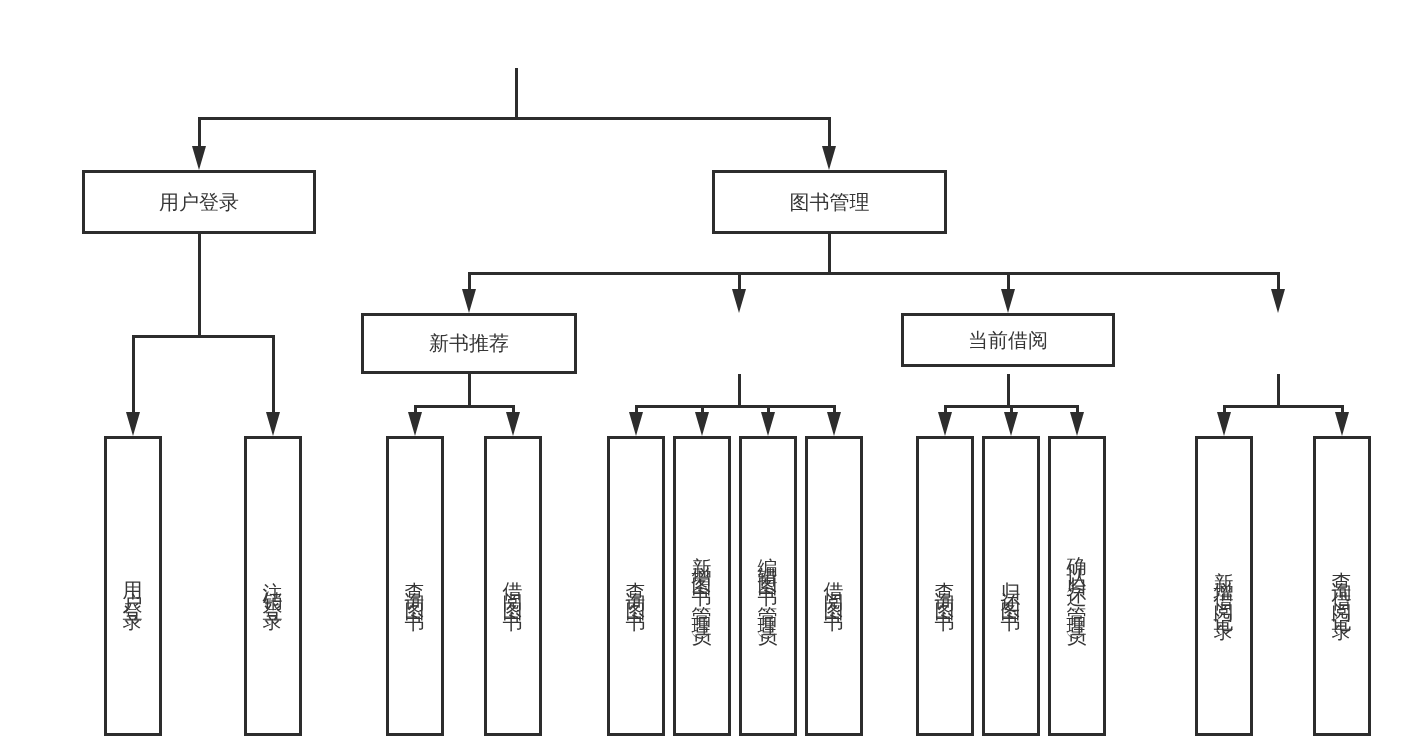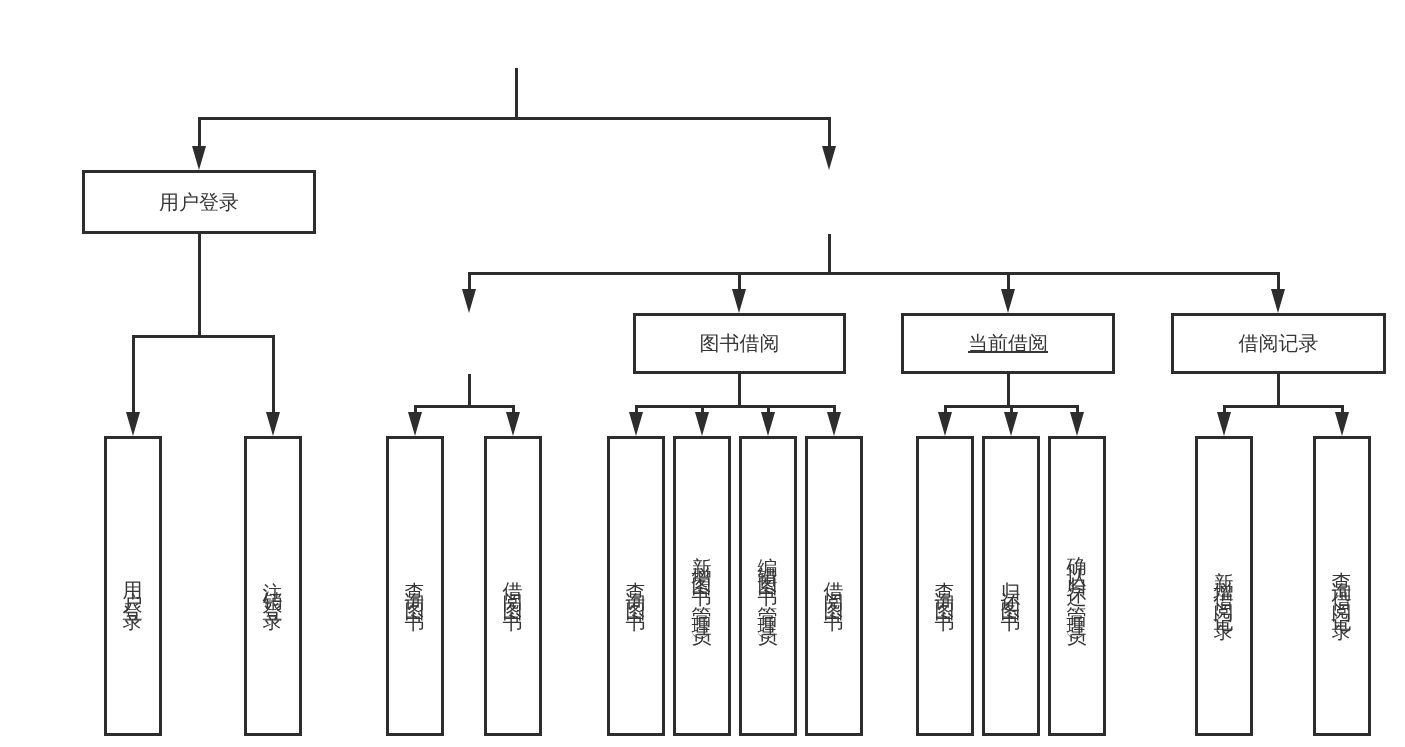--- a/index.html
+++ b/index.html
@@ -50,21 +50,21 @@
     color: #b4b4b8;
     letter-spacing: 1px;
   }
 
   
   #n-root          { left: 12px;   top: 12px;  width: 1008px; height: 57px; }
   #n-user-login    { left: 82px;   top: 170px; width: 234px;  height: 64px; }
   #n-book-mgmt     { left: 712px;  top: 170px; width: 235px;  height: 64px; }
   #n-new-book-rec  { left: 361px;  top: 313px; width: 216px;  height: 61px; }
   #n-book-borrow   { left: 633px;  top: 313px; width: 213px;  height: 61px; }
-  #n-current-borrow{ left: 901px;  top: 313px; width: 214px;  height: 61px; text-decoration: underline; }
+  #n-current-borrow{ left: 901px;  top: 313px; width: 214px;  height: 54px; }
   #n-borrow-records{ left: 1171px; top: 313px; width: 215px;  height: 61px; }
   .leaf { top: 436px; width: 58px; height: 300px; }
   #n-g1a { left: 104px; }  #n-g1b { left: 244px; }
   #n-g2a { left: 386px; }  #n-g2b { left: 484px; }
   #n-g3a { left: 607px; }  #n-g3b { left: 673px; }
   #n-g3c { left: 739px; }  #n-g3d { left: 805px; }
   #n-g4a { left: 916px; }  #n-g4b { left: 982px; }
   #n-g4c { left: 1048px; }
   #n-g5a { left: 1195px; } #n-g5b { left: 1313px; }
 </style>
@@ -129,29 +129,29 @@
   <div class="hline" style="left:1223px; top:405px; width:121px;"></div>
   <div class="vline" style="left:1223px; top:405px; height:12px;"></div>
   <div class="arrow" style="left:1217px; top:412px;"></div>
   <div class="vline" style="left:1341px; top:405px; height:12px;"></div>
   <div class="arrow" style="left:1335px; top:412px;"></div>
 
 
   <div class="box" id="n-user-login">
     <span>用户登录</span>
   </div>
+  <div class="box" id="n-book-mgmt">
+    <span>图书管理</span>
+  </div>
 
-  <div class="box" id="n-book-borrow">
-    <span>图书借阅</span>
+  <div class="box" id="n-new-book-rec">
+    <span>新书推荐</span>
   </div>
   <div class="box" id="n-current-borrow">
     <span>当前借阅</span>
-  </div>
-  <div class="box" id="n-borrow-records">
-    <span>借阅记录</span>
   </div>
 
   <div class="box vbox leaf" id="n-g1a">
     <span class="vtext">用户登录</span>
   </div>
   <div class="box vbox leaf" id="n-g1b">
     <span class="vtext">注销登录</span>
   </div>
 
   <div class="box vbox leaf" id="n-g2a">

